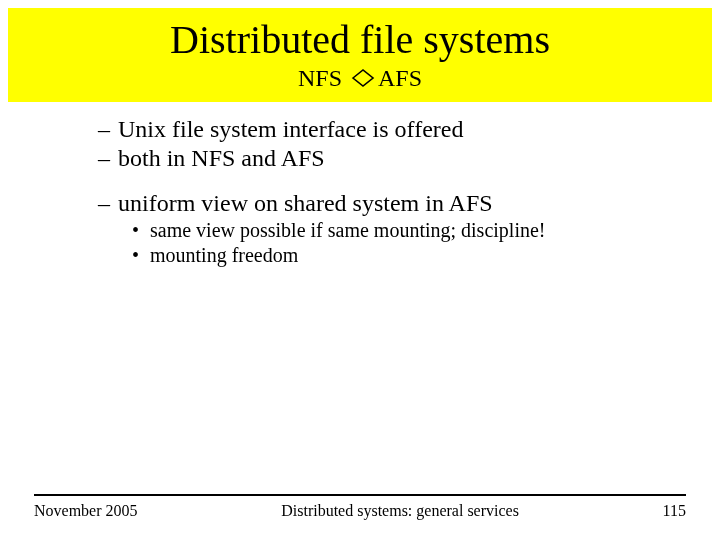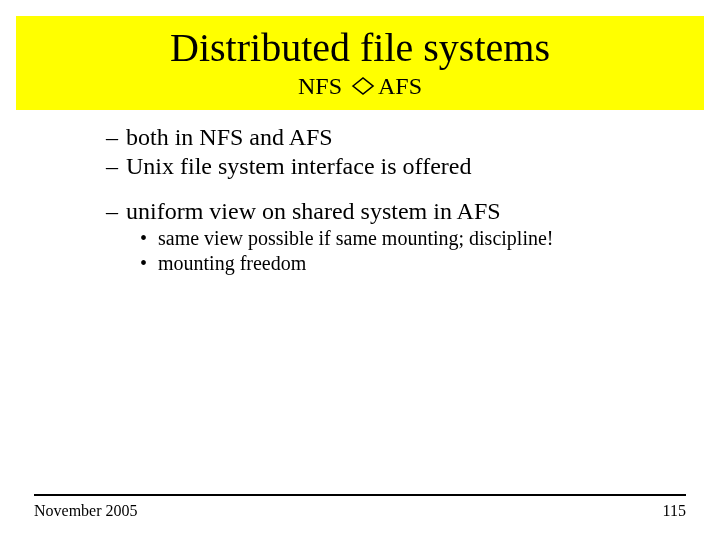--- a/index.html
+++ b/index.html
@@ -1,17 +1,17 @@
 <!DOCTYPE html>
 <html><head>
 <meta charset="utf-8">
 <style>
   * { margin: 0; padding: 0; box-sizing: border-box; }
   html, body { width: 720px; height: 540px; font-family: "Times New Roman", Times, serif; background: #fff; color: #000; }
-  .slide { width: 720px; height: 536px; position: relative; padding: 16px; }
+  .slide { width: 720px; height: 536px; position: relative; padding: 8px; }
   .title-band { background: #ffff00; width: 100%; text-align: center; padding: 8px 0 8px 0; }
   .title { font-size: 40px; font-weight: normal; }
   .subtitle { font-size: 24px; margin-top: 2px; }
   .diamond-icon { display: inline-block; vertical-align: -2px; margin: 0 2px; }
   .content { padding: 12px 34px 0 34px; }
   .bullet-l1 { font-size: 28px; margin: 8px 0 4px 0; position: relative; padding-left: 26px; }
   .bullet-l1::before { content: "•"; position: absolute; left: 4px; top: 0; font-size: 28px; }
   .group-l2 { padding-left: 56px; }
   .bullet-l2 { font-size: 24px; margin: 2px 0; position: relative; padding-left: 20px; }
   .bullet-l2::before { content: "–"; position: absolute; left: 0; top: 0; }
@@ -33,37 +33,38 @@
     <div class="subtitle">
       <span>NFS </span><span class="diamond-icon"><svg width="26" height="20" viewBox="0 0 26 20">
             <polygon points="3,10 13,2 23,10 13,18" fill="none" stroke="#000" stroke-width="1.6"></polygon>
           </svg></span><span>AFS</span>
     </div>
   </div>
 
   <div class="content">
 
     <div class="group-l2">
+      <div class="bullet-l2">Unix file system interface is offered</div>
       <div class="bullet-l2">both in NFS and AFS</div>
-      <div class="bullet-l2">Unix file system interface is offered</div>
     </div>
 
     <div class="gap-l1"></div>
 
     <div class="group-l2">
       <div class="bullet-l2">uniform view on shared system in AFS</div>
     </div>
     <div class="group-l3">
       <div class="bullet-l3">same view possible if same mounting; discipline!</div>
       <div class="bullet-l3">mounting freedom</div>
     </div>
 
   </div>
 
   <div class="footer">
     <div class="footer-rule"></div>
     <div class="footer-row">
       <span>November 2005</span>
+      <span>Distributed systems: general services</span>
       <span>115</span>
     </div>
   </div>
 
 </div>
 
 </body></html>

